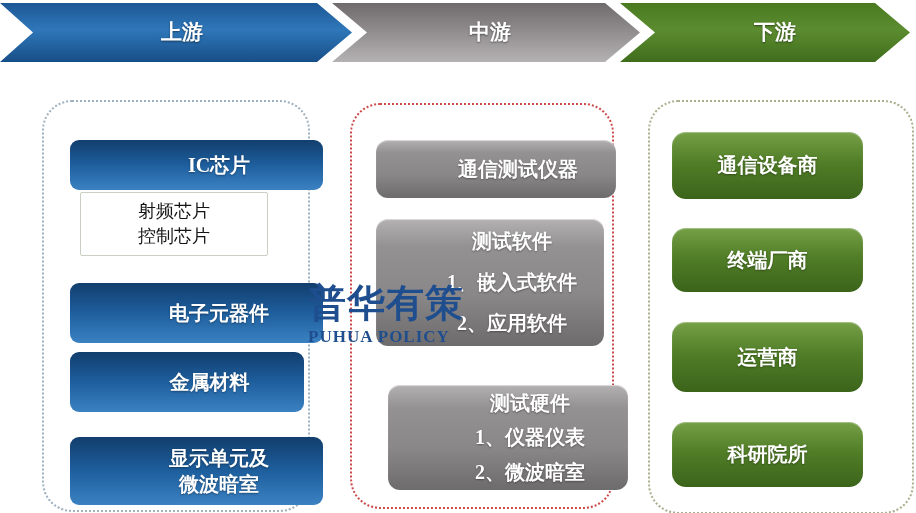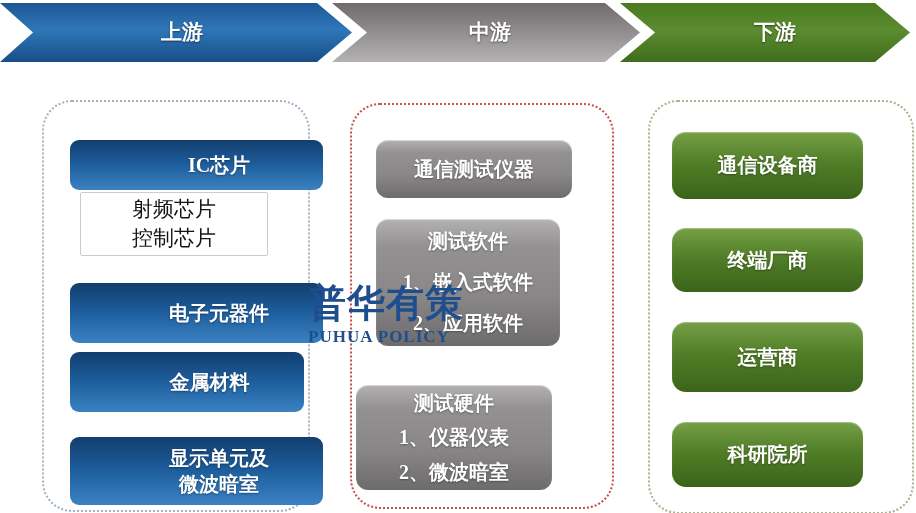--- a/index.html
+++ b/index.html
@@ -29,42 +29,42 @@
     text-shadow:0 1px 2px rgba(0,0,0,.35);
   }
   .box span{display:block;line-height:1.32;}
   .box-blue{
     background:linear-gradient(180deg,#123e6d 0%,#1d5d9c 48%,#3b82c2 100%);
     border-radius:9px;
     padding-left:45px;
   }
   .box-gray{
     background:linear-gradient(180deg,#b3b1b1 0%,#949192 22%,#8a8788 60%,#6e6b6c 100%);
-    border-radius:12px;box-shadow:inset 0 1px 1px rgba(255,255,255,.55);
+    border-radius:12px;box-shadow:inset 0 1px 1px rgba(255,255,255,.55);padding-left:44px;
   }
   .box-green{
     background:linear-gradient(180deg,#76a048 0%,#517e27 45%,#3b641a 100%);
     border-radius:14px;box-shadow:inset 0 1px 1px rgba(255,255,255,.35);
   }
   .box-plain{
     background:#ffffff;border:1px solid #c9cfc2;border-radius:2px;
-    color:#141414;font-weight:400;font-size:21px;text-shadow:none;
+    color:#141414;font-weight:400;font-size:18px;text-shadow:none;
   }
   .box-plain span{line-height:1.38;}
   
   .b-ic   {left:70px; top:140px;width:208px;height:50px;}
   .b-chips{left:80px; top:192px;width:186px;height:62px;}
   .b-elec {left:70px; top:283px;width:208px;height:60px;}
   .b-metal{left:70px; top:352px;width:189px;height:60px;}
   .b-disp {left:70px; top:437px;width:208px;height:68px;}
   
   .b-inst {left:376px;top:140px;width:196px;height:58px;}
   .b-soft {left:376px;top:219px;width:184px;height:127px;}
   .b-soft span{line-height:2.05;}
-  .b-hard {left:356px;top:385px;width:196px;height:105px;}
+  .b-hard {left:388px;top:385px;width:196px;height:105px;}
   .b-hard span{line-height:1.72;}
   
   .b-equip{left:672px;top:132px;width:191px;height:67px;}
   .b-term {left:672px;top:228px;width:191px;height:64px;}
   .b-oper {left:672px;top:322px;width:191px;height:70px;}
   .b-res  {left:672px;top:422px;width:191px;height:65px;}
   
   .watermark{position:absolute;left:308px;top:282px;z-index:5;color:#1f4e8f;}
   .watermark-cn{font-size:38px;font-weight:bold;line-height:1.15;letter-spacing:1px;}
   .watermark-en{font-size:17px;font-weight:bold;letter-spacing:1px;margin-top:1px;}

